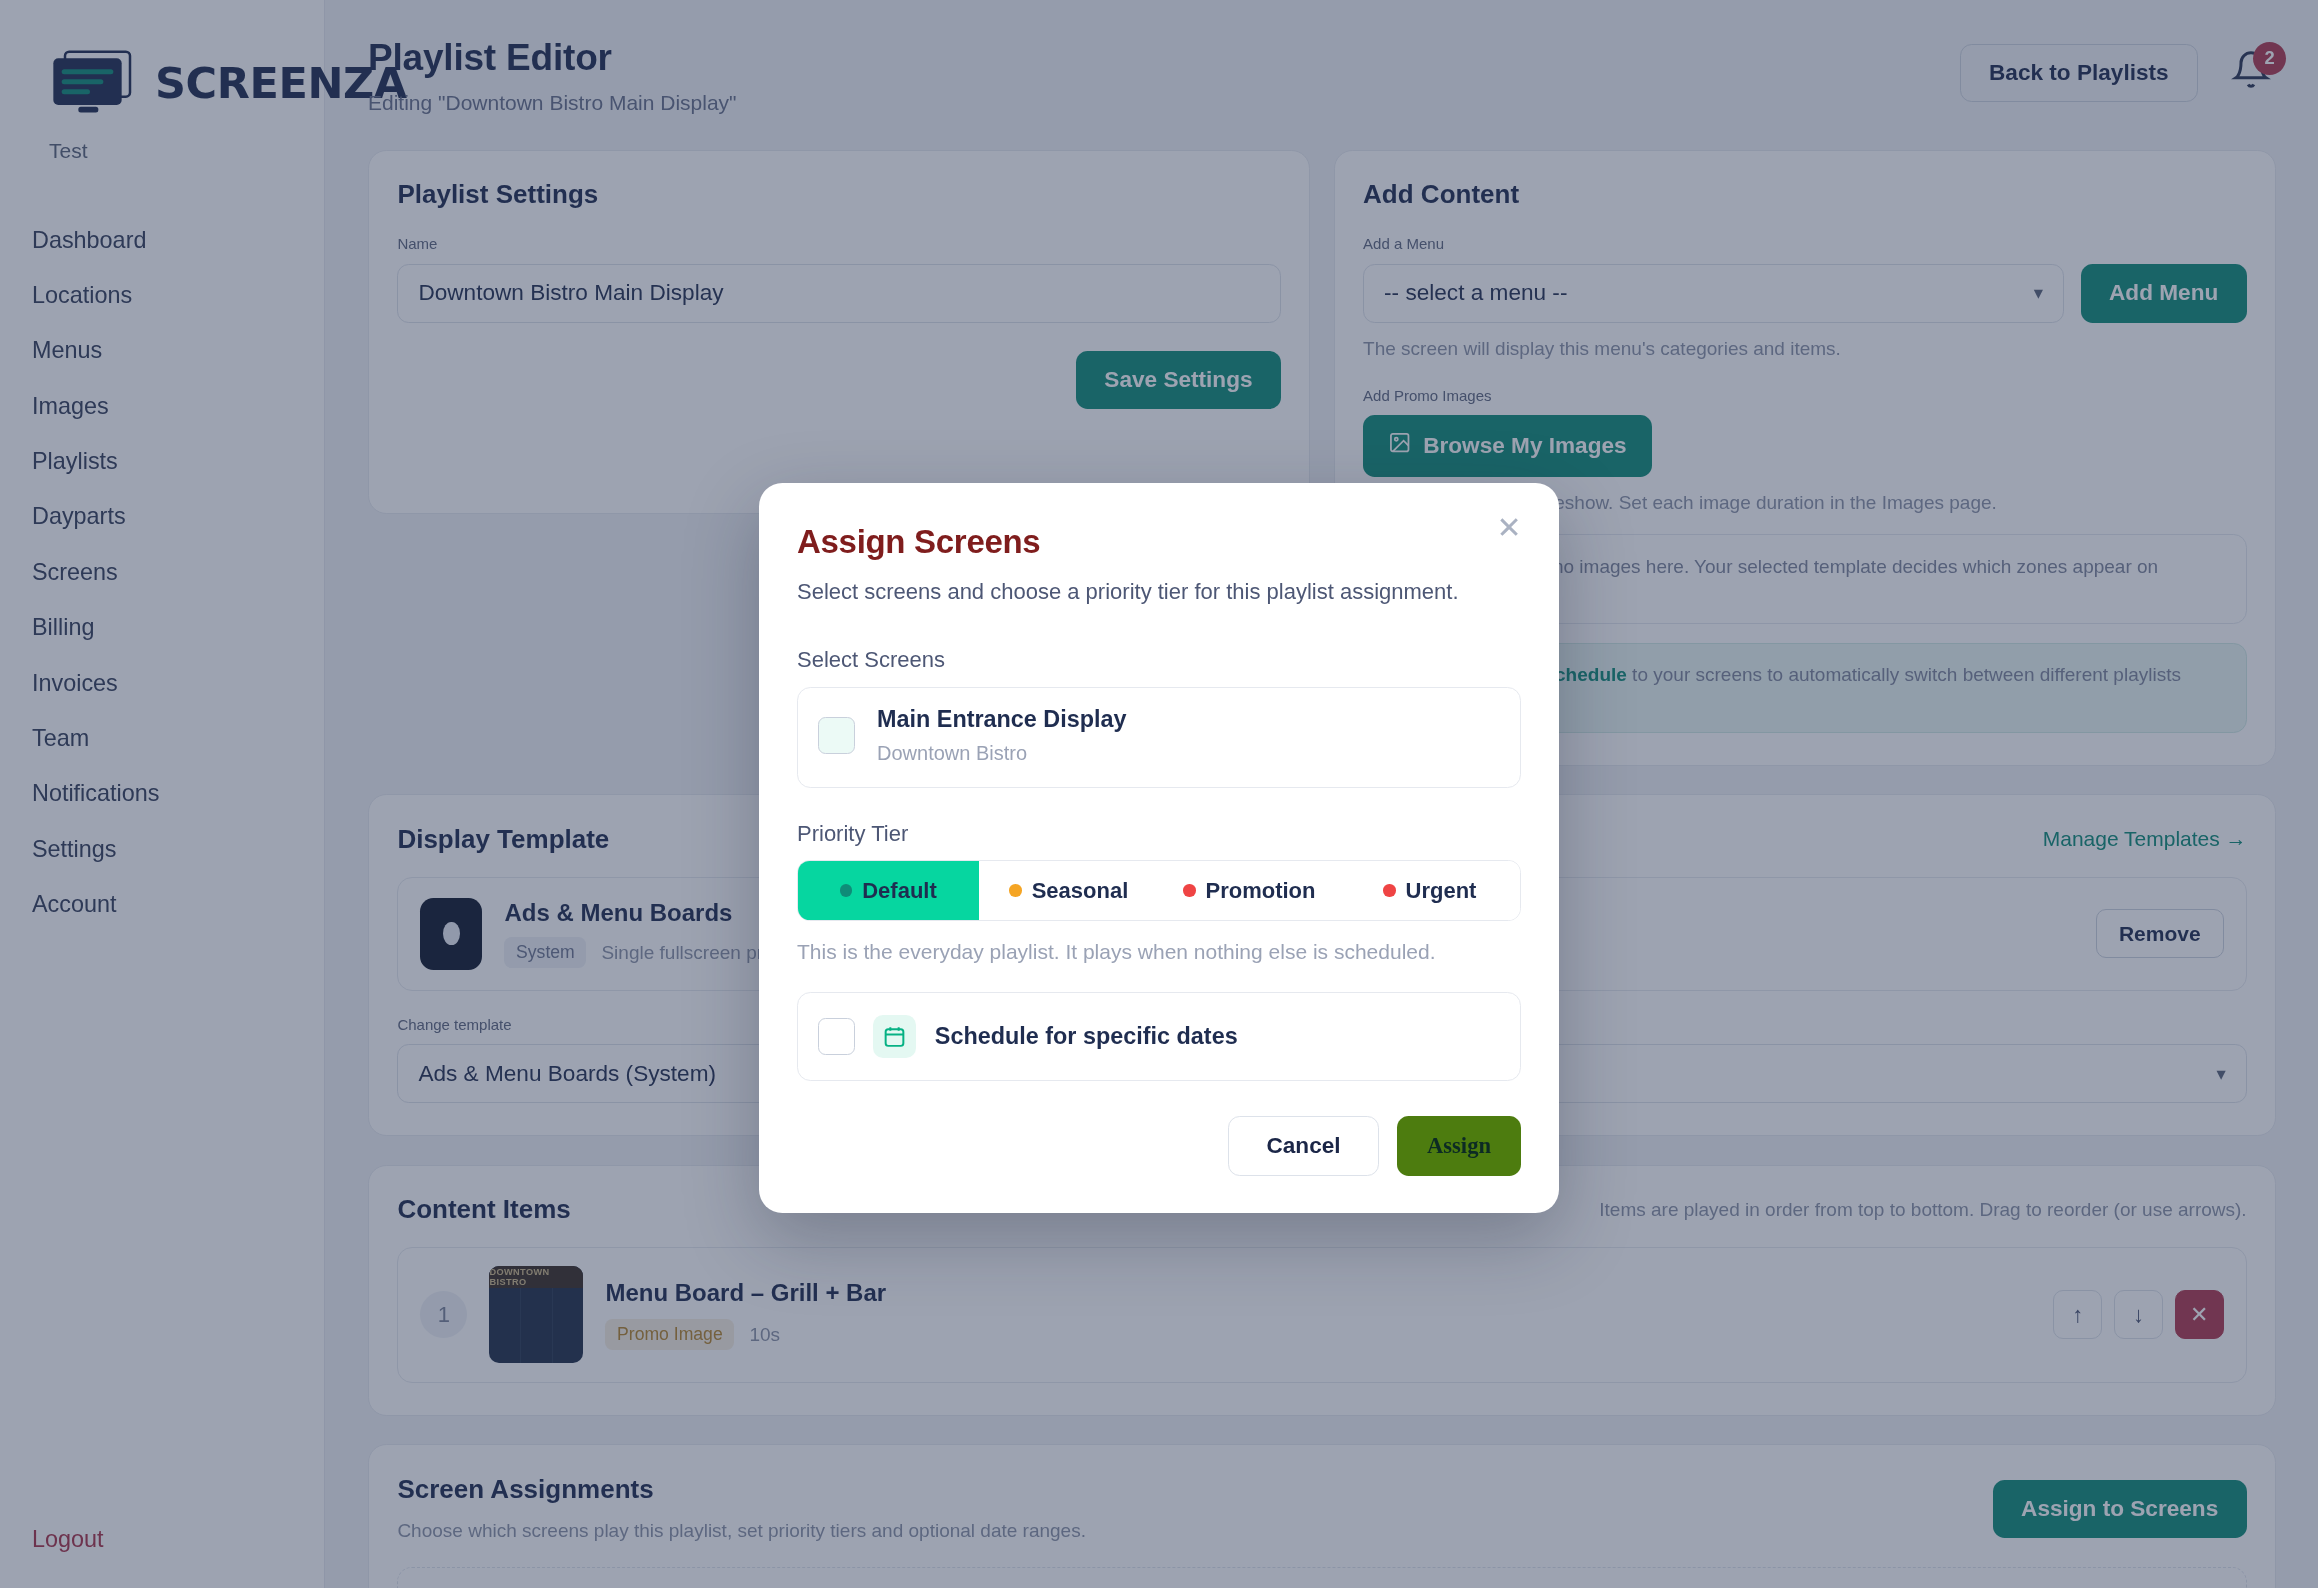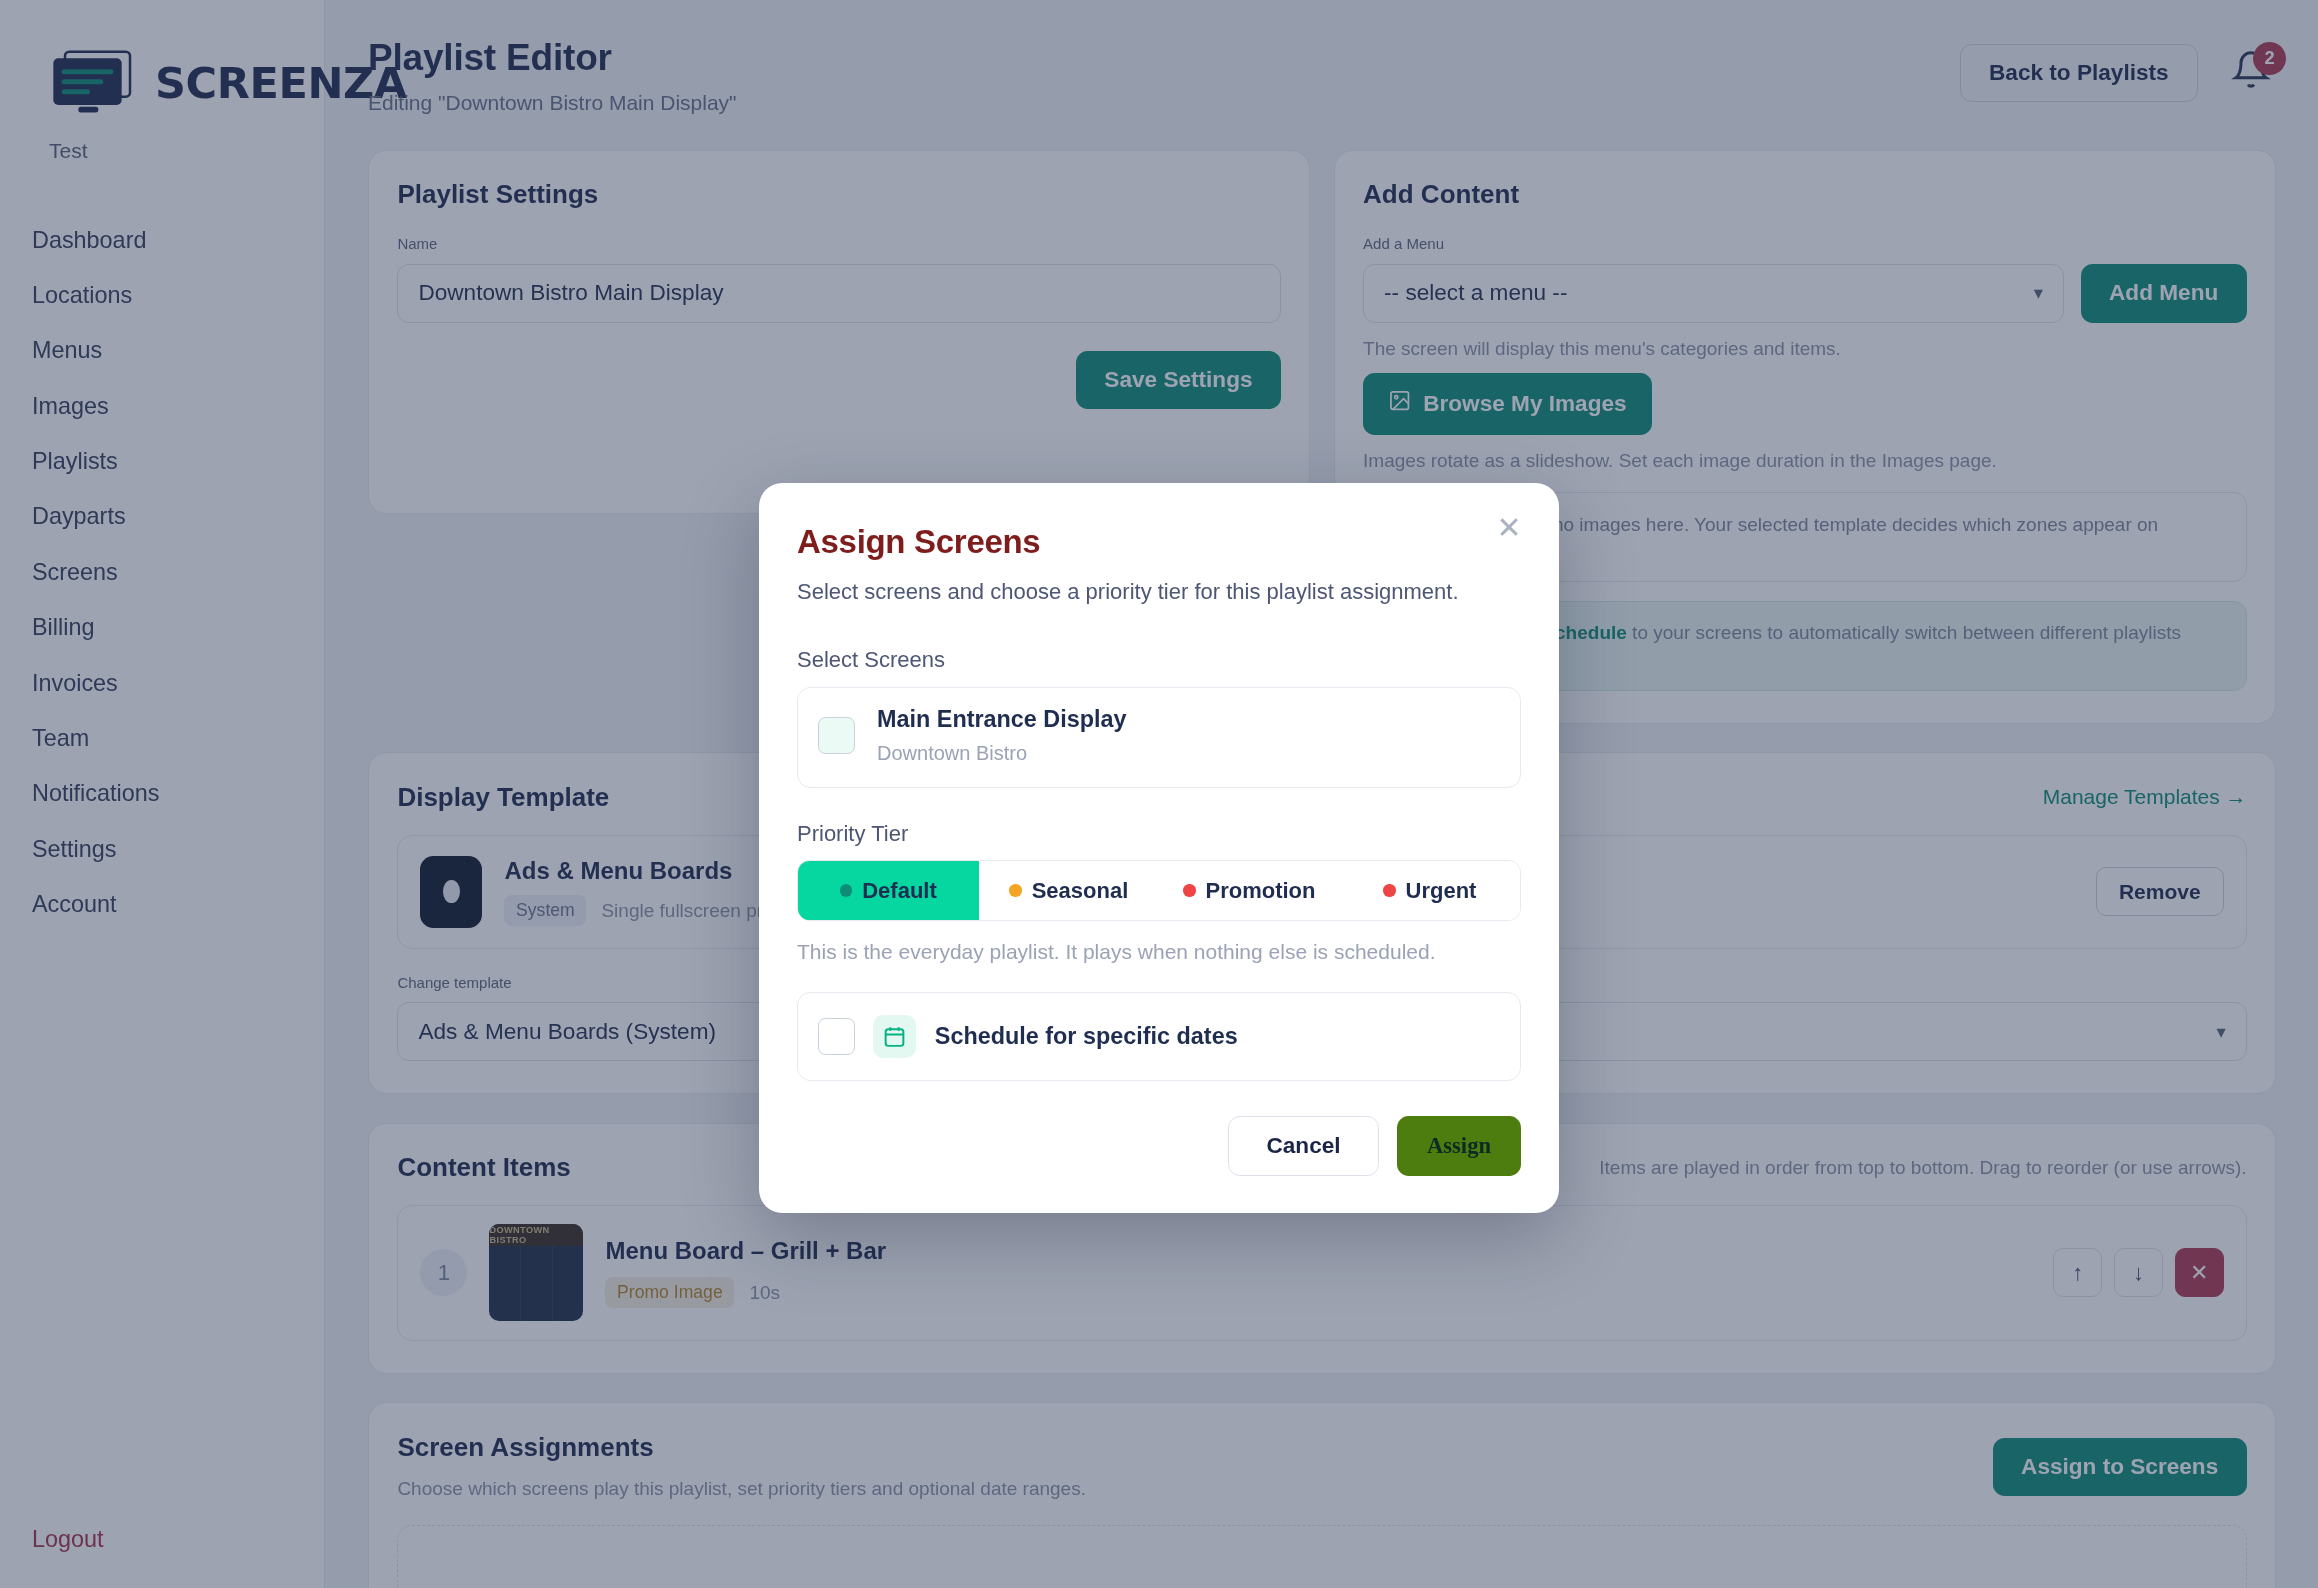--- a/index.html
+++ b/index.html
@@ -320,20 +320,21 @@
         <div class="field-label">Add a Menu</div>
         <div class="row-inline">
           <div class="select">
             <span>-- select a menu --</span>
             <span class="chev">▾</span>
           </div>
           <button class="btn-teal">Add Menu</button>
         </div>
         <div class="hint">The screen will display this menu's categories and items.</div>
 
+        <div class="field-label">Add Promo Images</div>
         <button class="btn-img">
           <span>
             <svg width="23.4" height="23.4" viewBox="0 0 24 24" fill="none" stroke="#ffffff" stroke-width="1.8">
               <rect x="3" y="3" width="18" height="18" rx="2"></rect>
               <circle cx="8.5" cy="8.5" r="1.6"></circle>
               <path d="M21 15l-5-5L5 21"></path>
             </svg>
           </span>
           <span>Browse My Images</span>
         </button>

